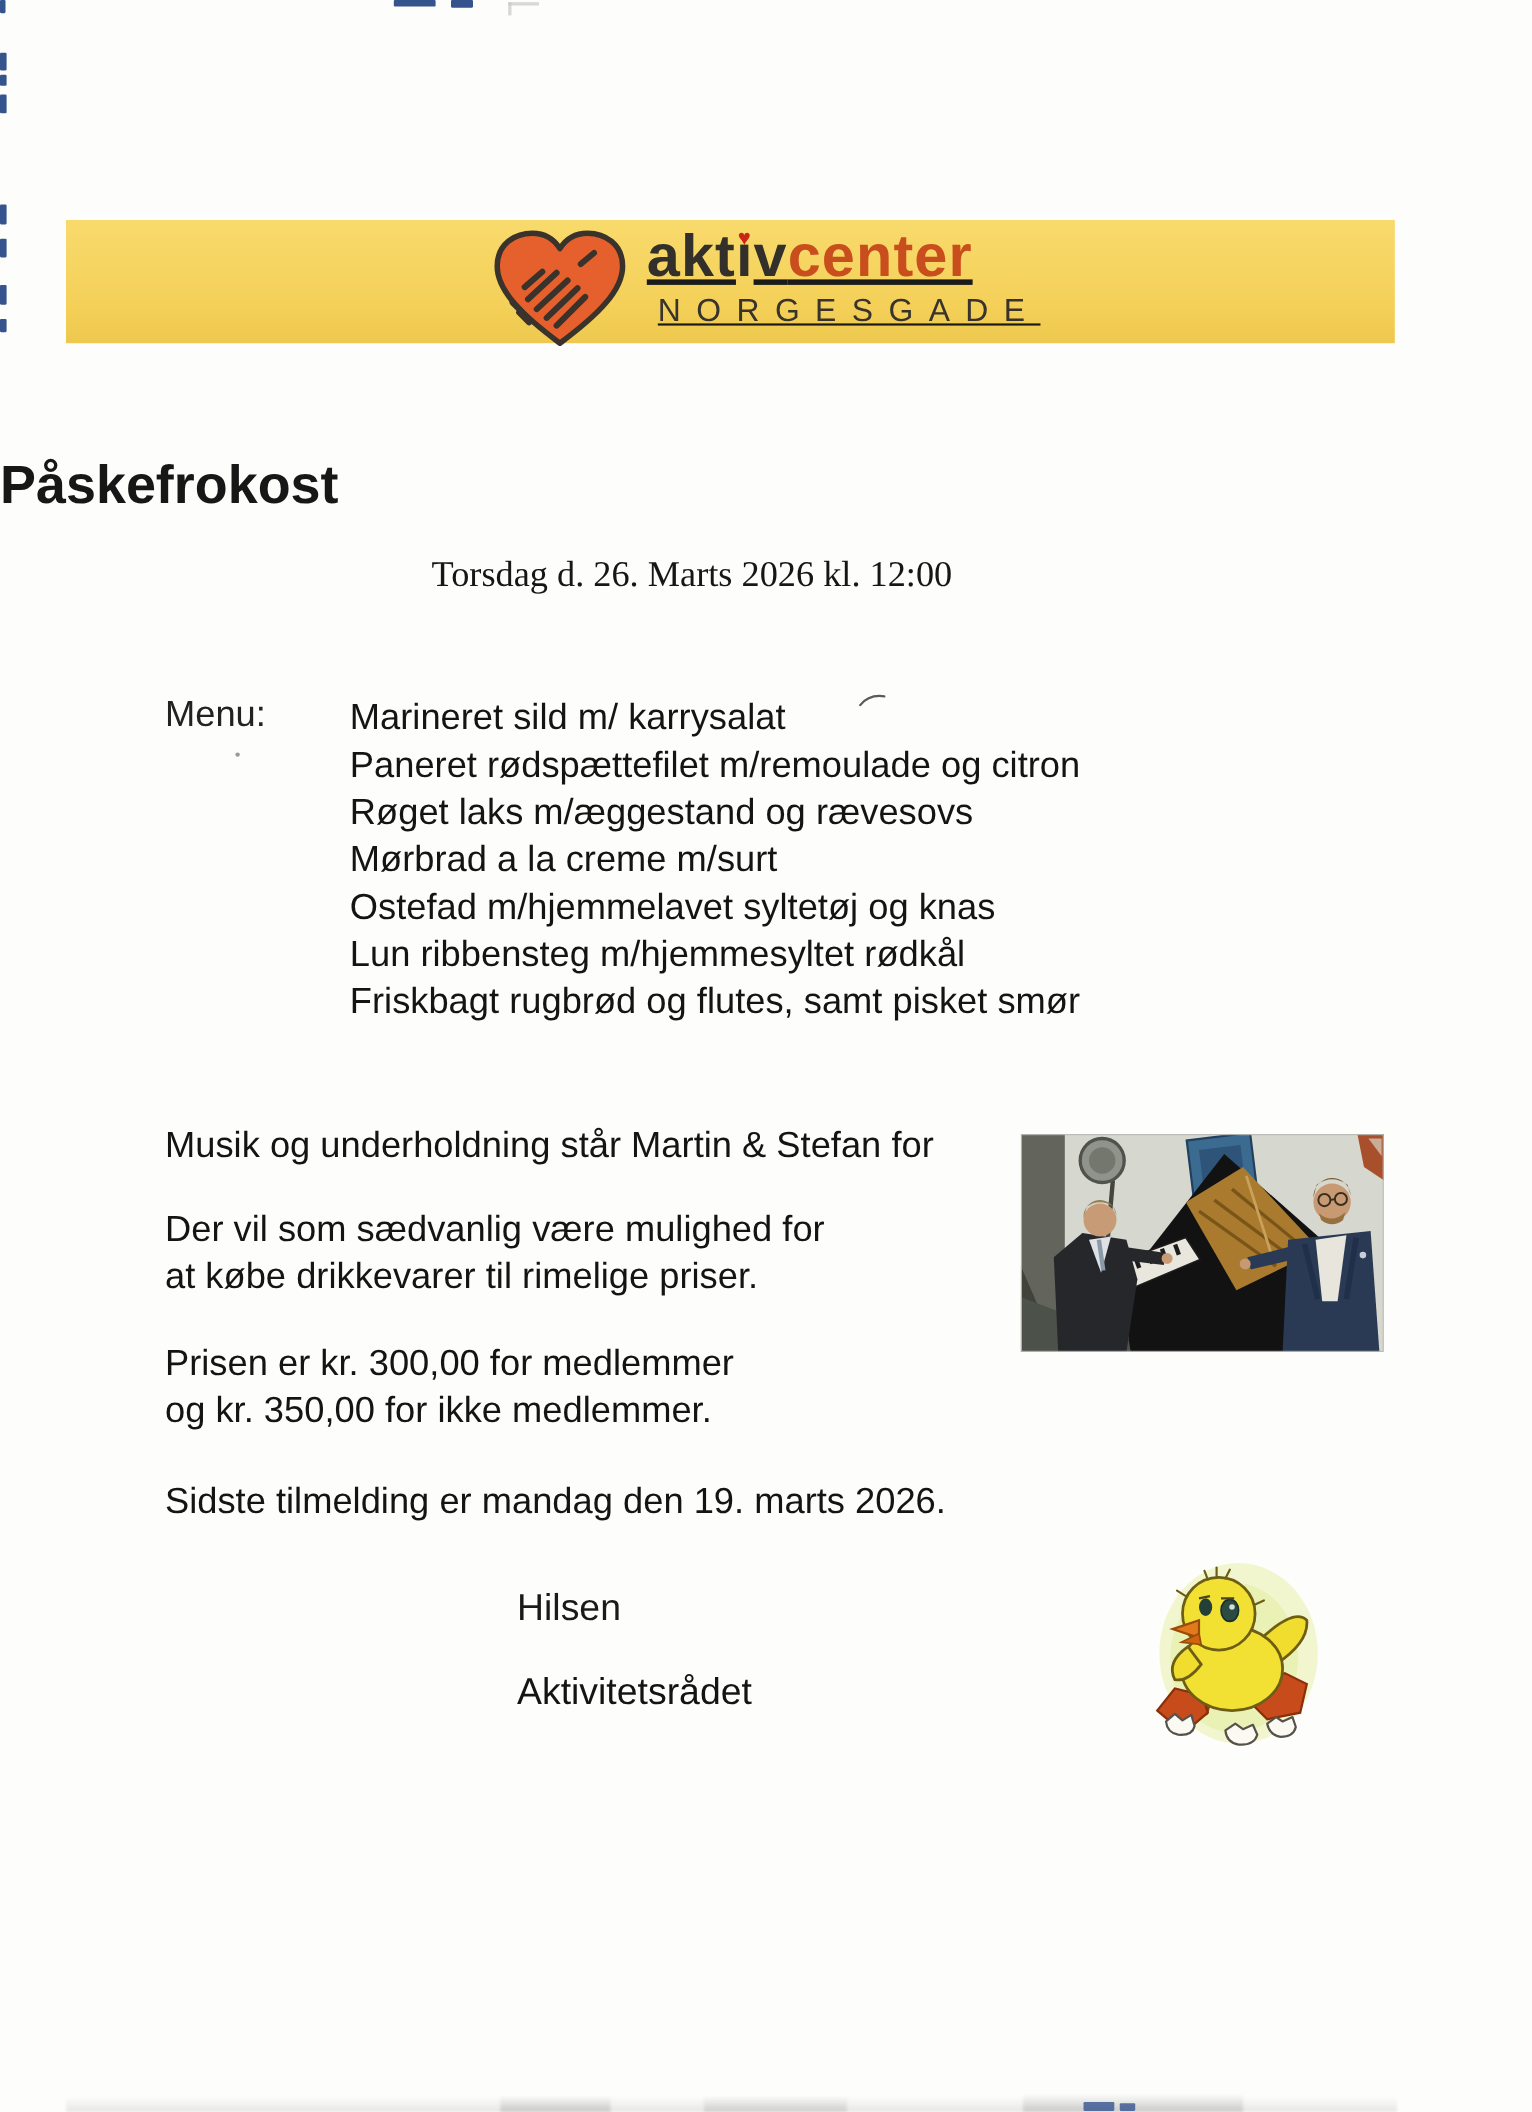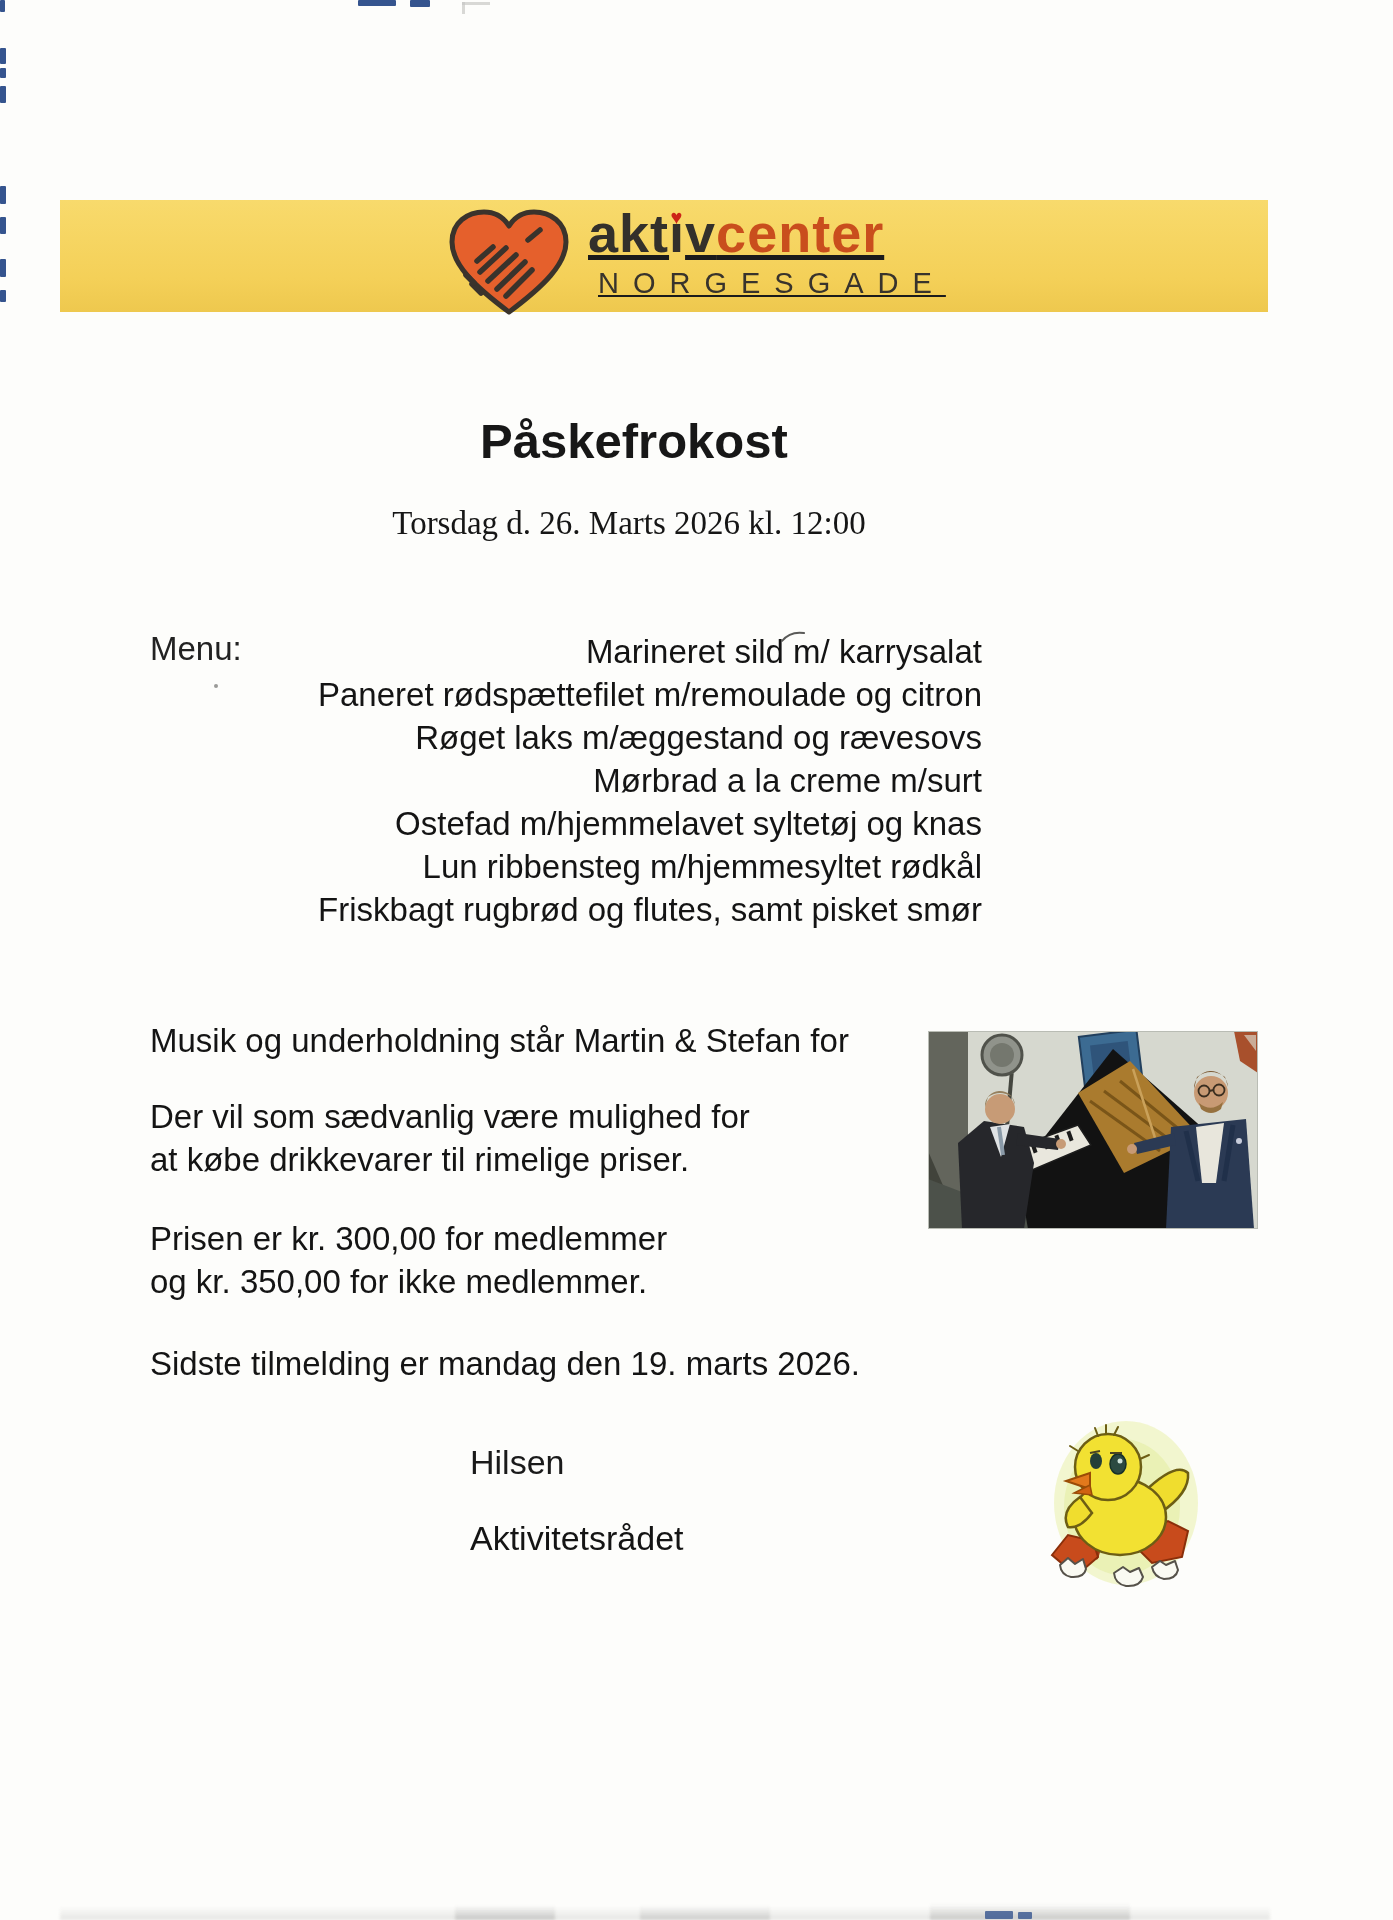--- a/index.html
+++ b/index.html
@@ -30,29 +30,29 @@
     position:absolute;left:50%;transform:translateX(-50%);top:1px;
     font-size:20px;color:#cc2417;line-height:1;
   }
   .brand-sub{
     margin-top:7px;padding-left:10px;font-size:29px;font-weight:400;
     letter-spacing:14px;color:#38332c;white-space:nowrap;
   }
   
   .title{
     position:absolute;left:0;top:413px;width:1268px;margin:0;
-    text-align:center;font-size:49px;font-weight:700;color:#171717;
+    font-size:49px;font-weight:700;color:#171717;
   }
   .date-line{
     position:absolute;left:0;top:505px;width:1258px;text-align:center;
     font-family:"Liberation Serif",serif;font-size:33px;color:#161616;
   }
   .menu-block{position:absolute;left:150px;top:630px;display:flex;}
   .menu-label{font-size:33px;width:168px;color:#222;}
-  .menu-list{list-style:none;margin:0;padding:0;font-size:33px;line-height:43px;color:#141414;white-space:nowrap;text-align:right;}
+  .menu-list{list-style:none;margin:0;padding:0;font-size:33px;line-height:43px;color:#141414;white-space:nowrap;}
   .para{position:absolute;left:150px;font-size:33px;color:#141414;white-space:nowrap;}
   .signoff-line1{
     position:absolute;left:470px;top:1443px;
     font-family:Liberation Sans, sans-serif;font-size:34px;color:#1a1a1a;
   }
   .signoff-line2{position:absolute;left:470px;top:1487px;font-size:34px;color:#141414;margin-top:32px;}
   .pen-stroke{position:absolute;left:780px;top:628px;width:26px;height:16px;}
   .faint-dot{position:absolute;left:214px;top:684px;width:4px;height:4px;background:#9a9a98;border-radius:50%;}
   
   .photo{position:absolute;left:928px;top:1031px;width:330px;height:198px;}

